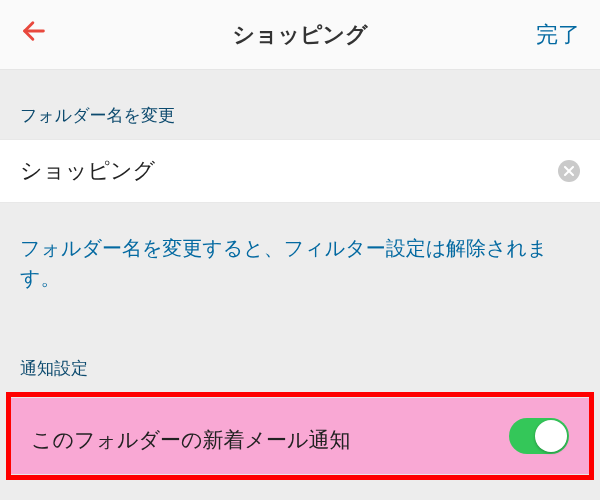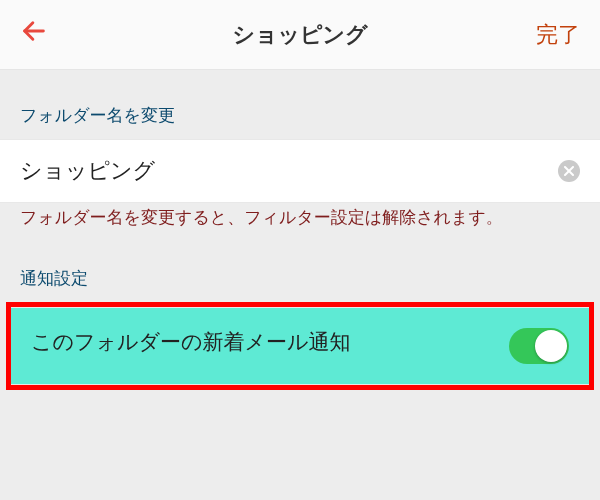--- a/index.html
+++ b/index.html
@@ -27,21 +27,21 @@
       width: 60px;
     }
     .header-title {
       font-size: 22px;
       font-weight: 700;
       color: #333;
       text-align: center;
       flex: 1;
     }
     .done-btn {
-      color: #c2410c;
+      color: #0369a1;
       font-size: 22px;
       font-weight: 400;
       cursor: pointer;
       width: 60px;
       text-align: right;
     }
     .section-label {
       padding: 34px 20px 12px 20px;
       color: #0c4a6e;
       font-size: 17px;
@@ -70,29 +70,29 @@
       background: #cacaca;
       color: #fff;
       display: flex;
       align-items: center;
       justify-content: center;
       font-size: 15px;
       line-height: 1;
       cursor: pointer;
     }
     .helper-text {
-      padding: 2px 20px;
-      color: #7f1d1d;
-      font-size: 17px;
+      padding: 30px 20px;
+      color: #0369a1;
+      font-size: 20px;
       line-height: 1.5;
     }
     .toggle-row {
-      background: #5eead4;
+      background: #f9a8d4;
       display: flex;
-      align-items: flex-start;
+      align-items: flex-end;
       justify-content: space-between;
       padding: 20px 20px;
       border-top: 1px solid #e8e8e8;
       border-bottom: 1px solid #e8e8e8;
       gap: 17px;
     }
     .toggle-label {
       font-size: 21px;
       color: #222;
     }

